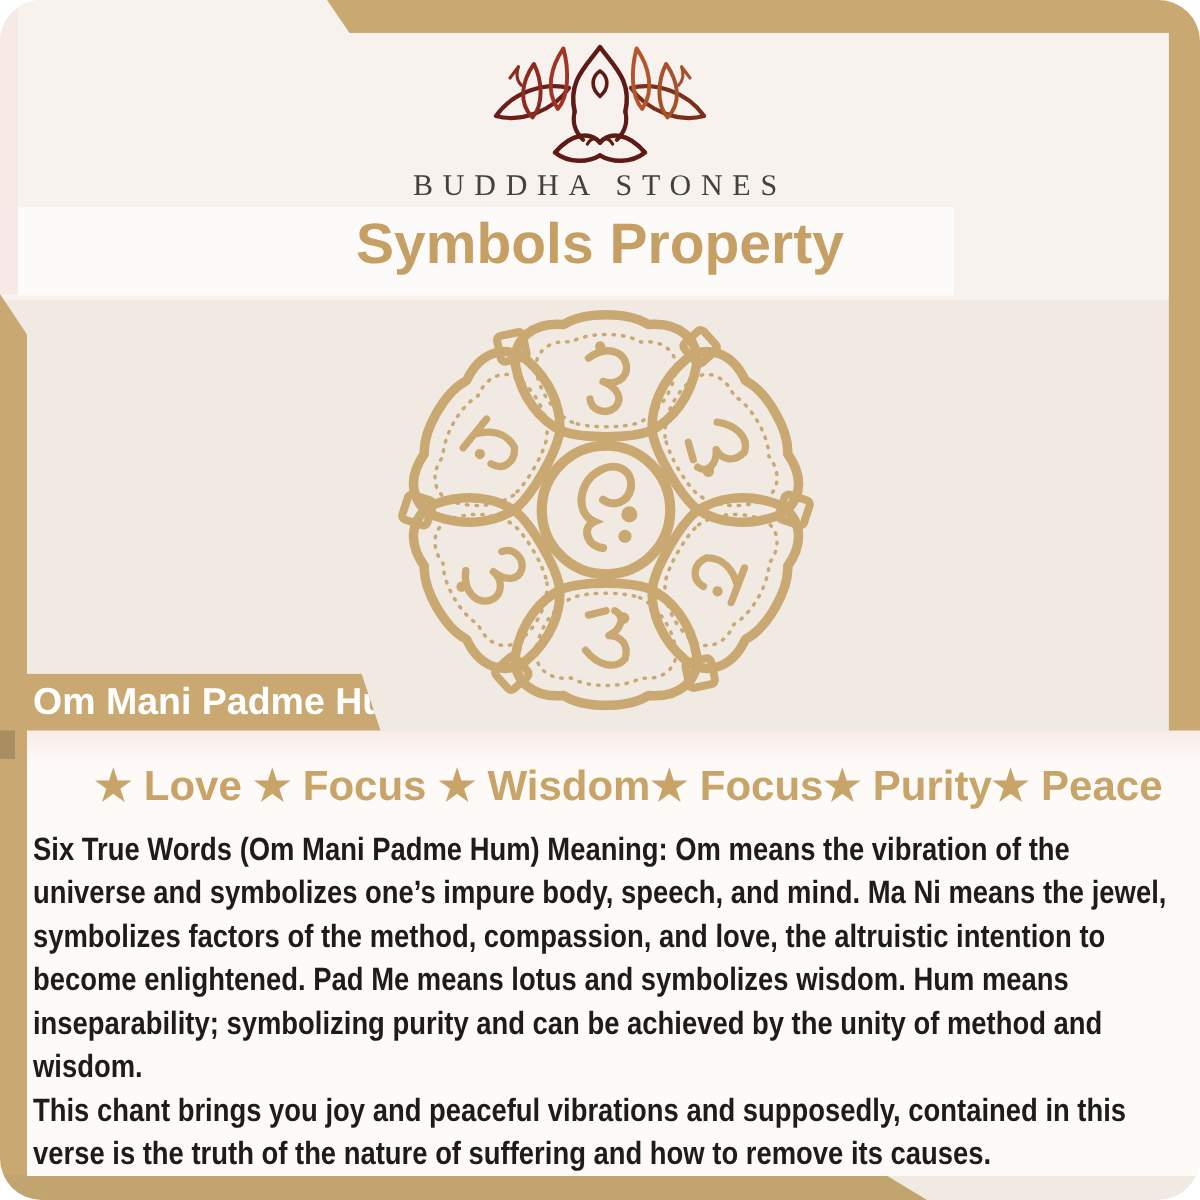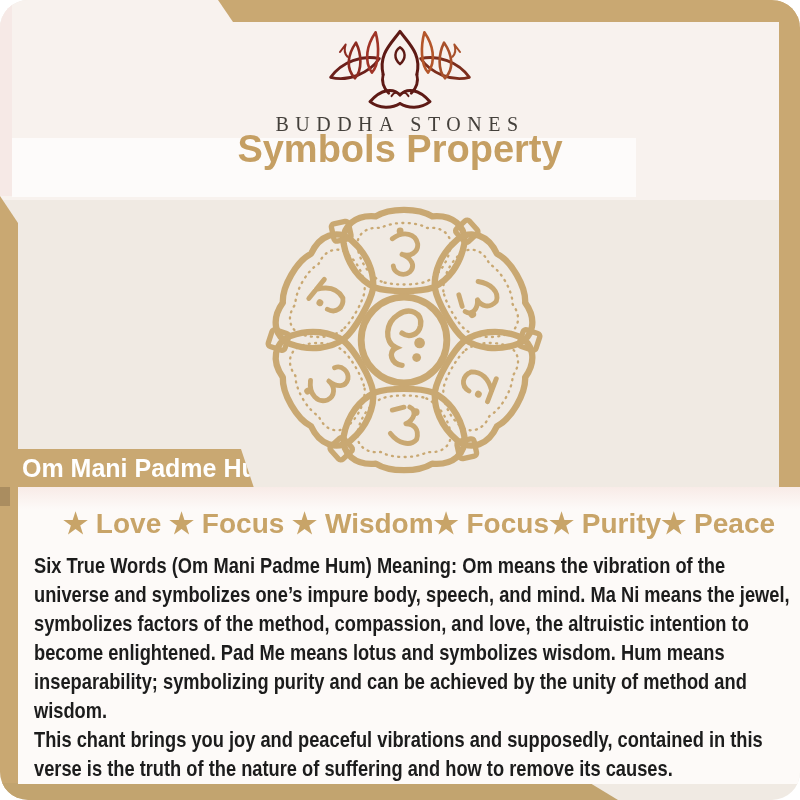--- a/index.html
+++ b/index.html
@@ -14,42 +14,42 @@
   
   .top-section{left:0;top:0;width:800px;height:200px;background:var(--creamTop);}
   .pink-strip{left:0;top:0;width:12px;height:196px;background:var(--pink);}
   .top-band{left:0;top:0;width:800px;height:22px;background:var(--tan);
     clip-path:polygon(218px 0,100% 0,100% 100%,233px 100%);}
   .heading-box{left:12px;top:138px;width:624px;height:59px;background:var(--headingBox);}
   .logo-svg{left:325px;top:20px;width:150px;height:94px;}
   .brand{left:0;top:113px;width:800px;text-align:center;
     font-family:"Liberation Serif", serif;font-size:20px;letter-spacing:6.5px;
     color:var(--brandText);}
-  .title{left:0;top:128px;width:800px;text-align:center;
+  .title{left:0;top:142px;width:800px;text-align:center;
     font-size:38px;font-weight:700;color:var(--heading);}
 
   
   .mandala-svg{left:258px;top:194px;width:292px;height:292px;}
   .left-strip{left:0;top:196px;width:18px;height:604px;background:var(--tan);
     clip-path:polygon(0 0,100% 27px,100% 100%,0 100%);}
   .right-strip{left:779px;top:0;width:21px;height:588px;background:var(--tan);
     clip-path:polygon(0 0,100% 0,100% 100%,0 571px);}
   .banner{left:0;top:449px;width:254px;height:39px;background:var(--tan);
     clip-path:polygon(0 0,241px 0,254px 100%,0 100%);}
   .banner-label{display:block;line-height:39px;padding-left:22px;
     font-size:25px;font-weight:700;color:var(--white);white-space:nowrap;}
   .dark-square{left:0;top:487px;width:10px;height:19px;background:var(--tanDark);}
 
   
   .text-panel{left:18px;top:487px;width:782px;height:297px;
     background:linear-gradient(180deg,var(--panelPink) 0,var(--panel) 22px);
     padding-top:18px;box-sizing:border-box;overflow:hidden;}
   .star-row{line-height:38px;height:38px;text-align:center;padding-left:20px;
     font-size:28px;font-weight:700;color:var(--starText);white-space:nowrap;}
-  .body-text{margin-top:9px;padding-left:16px;}
+  .body-text{margin-top:9px;padding-left:4px;}
   .line{height:29px;line-height:29px;font-size:21.5px;font-weight:700;
     color:var(--bodyText);white-space:nowrap;
     transform:scaleX(0.85);transform-origin:0 50%;}
 
   
   .bottom-band{left:0;top:783px;width:618px;height:17px;background:var(--tanBottom);
     clip-path:polygon(0 0,590px 0,618px 100%,0 100%);}
 
   svg .tanline{stroke:var(--tan);fill:none;}
   svg .tanfill{fill:var(--tan);stroke:none;}

